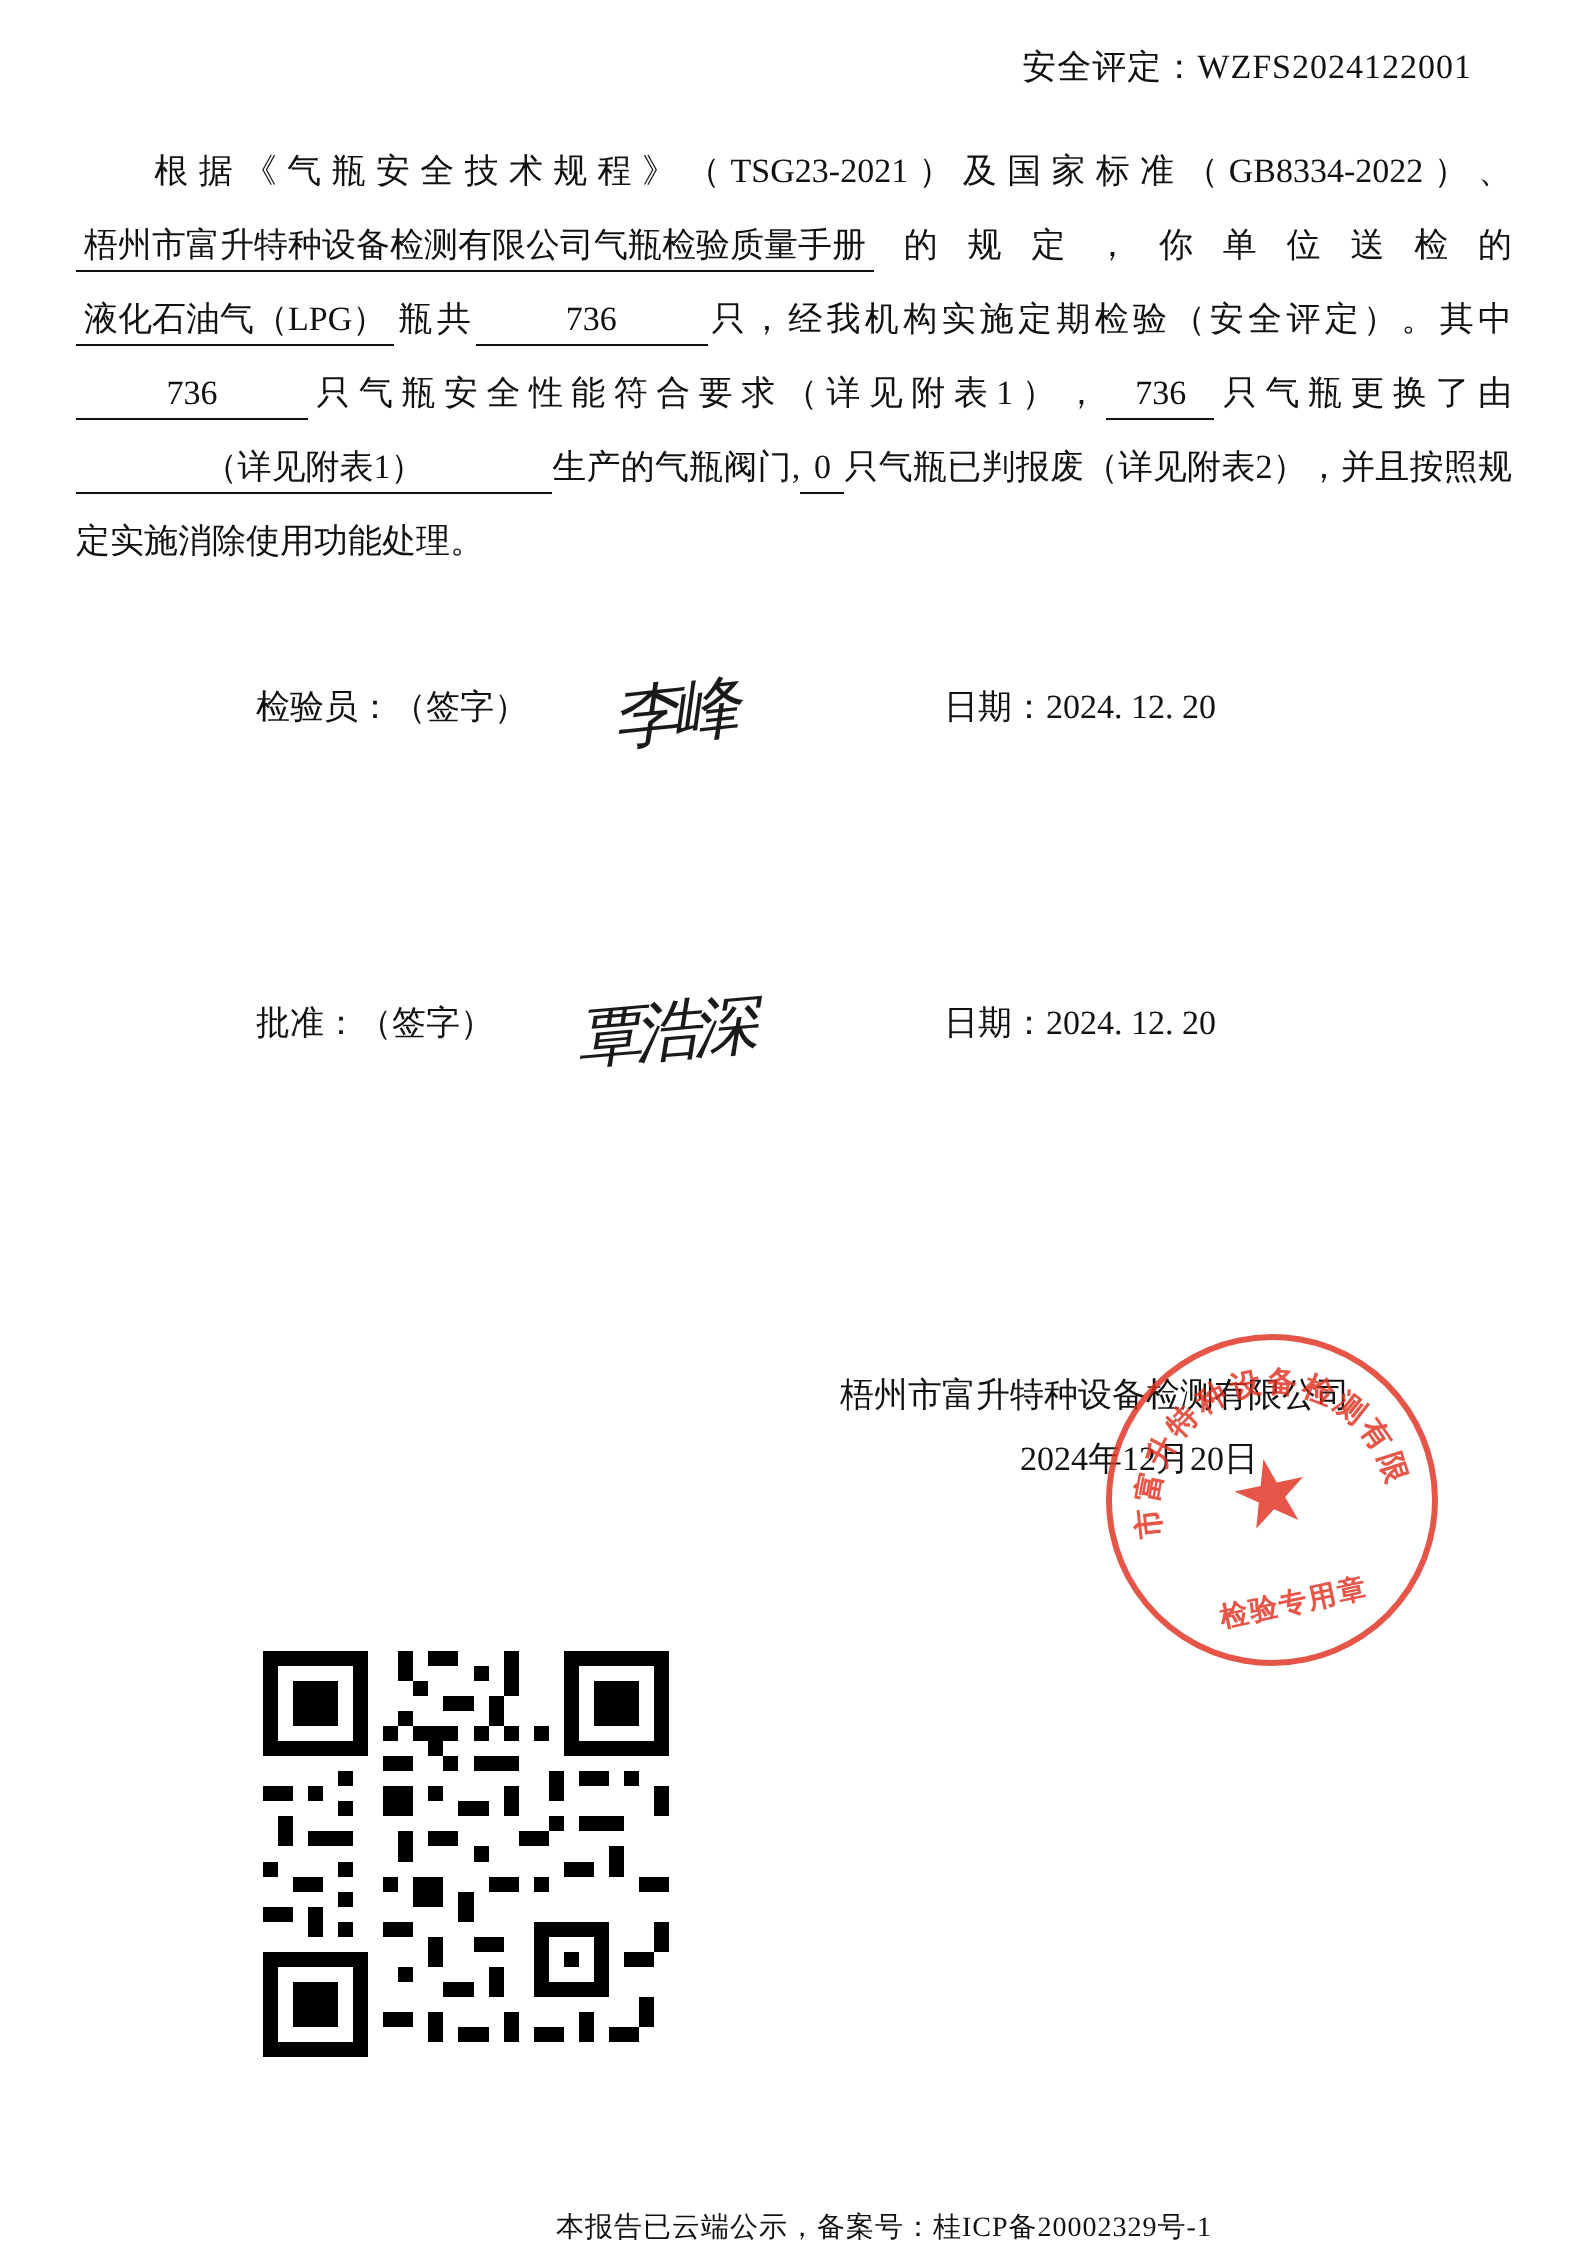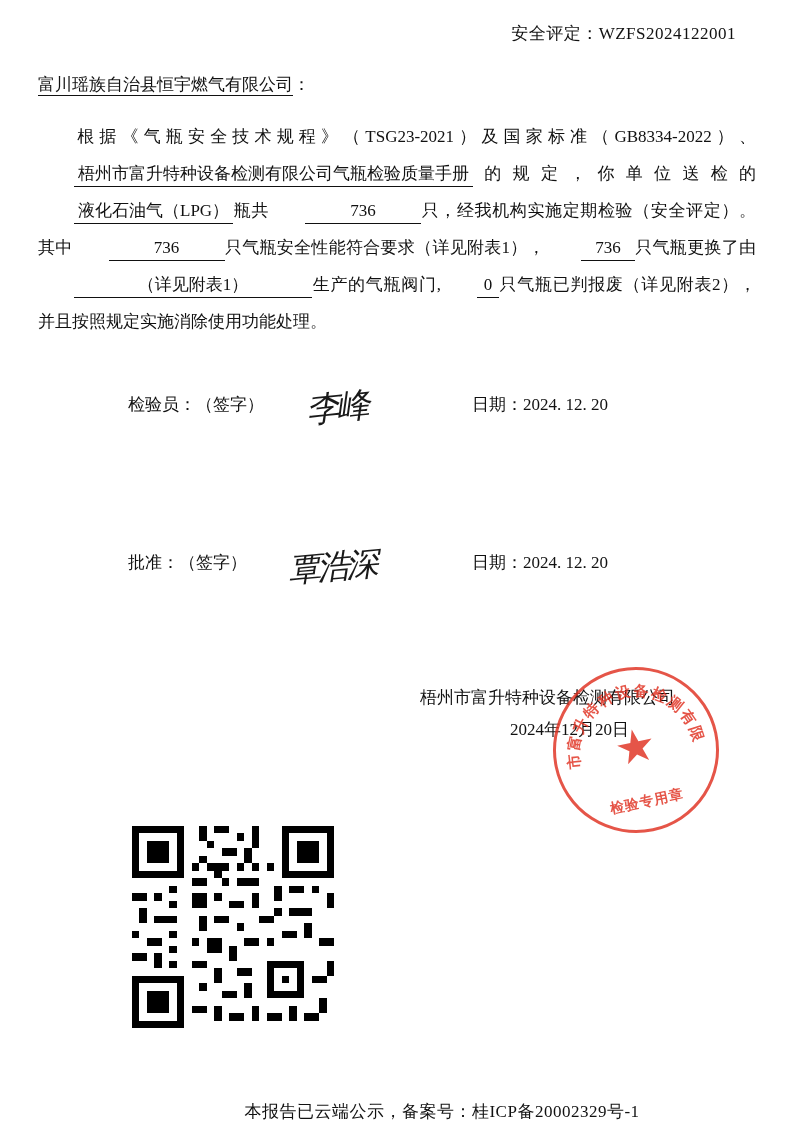--- a/index.html
+++ b/index.html
@@ -55,21 +55,20 @@
   .body-text .indent {
     display: inline-block;
     width: 34px;
   }
   .ul {
     border-bottom: 1px solid #111;
     display: inline-block;
     text-align: center;
     padding: 0 4px;
     line-height: 24px;
-    margin-left: 36px;
   }
   .ul.w-qty2 { min-width: 108px; }
   .ul.w-gas { min-width: 150px; }
   .ul.w-manual { min-width: 318px; }
   .ul.w-valve { min-width: 230px; }
   .ul.w-small { min-width: 46px; }
   .ul.w-zero { min-width: 14px; }
 
   .sign-block {
     margin-top: 53px;
@@ -181,38 +180,35 @@
     font-size: 16px;
     margin-top: 2px;
     letter-spacing: 1px;
   }
   .footer {
     position: absolute;
     left: 0;
     right: 0;
     bottom: 22px;
     text-align: center;
-    font-size: 17px;
+    font-size: 14px;
     padding-left: 90px;
     letter-spacing: 0.5px;
   }
 </style>
 </head>
 <body>
 
 <div class="page">
 
 
   <div class="report-no">
     <span>安全评定：</span><span>WZFS2024122001</span>
   </div>
 
-  <div class="addressee">
-    <span class="name">富川瑶族自治县恒宇燃气有限公司</span><span>：</span>
-  </div>
 
   <div class="body-text">
     <span class="indent"></span><span>根据《气瓶安全技术规程》（TSG23-2021）及国家标准（GB8334-2022）、</span><span class="ul w-manual">梧州市富升特种设备检测有限公司气瓶检验质量手册</span><span>的规定，你单位送检的</span><span class="ul w-gas">液化石油气（LPG）</span><span>瓶共</span><span class="ul w-qty2">736</span><span>只，经我机构实施定期检验（安全评定）。其中</span><span class="ul w-qty2">736</span><span>只气瓶安全性能符合要求（详见附表1），</span><span class="ul w-small">736</span><span>只气瓶更换了由</span><span class="ul w-valve">（详见附表1）</span><span>生产的气瓶阀门,</span><span class="ul w-zero">0</span><span>只气瓶已判报废（详见附表2），并且按照规定实施消除使用功能处理。</span>
   </div>
 
   <div class="sign-block">
     <span class="sign-label">检验员：（签字）</span>
     <span class="sign-scribble">李峰</span>
     <span class="sign-date"><span>日期：</span><span>2024. 12. 20</span></span>
   </div>

